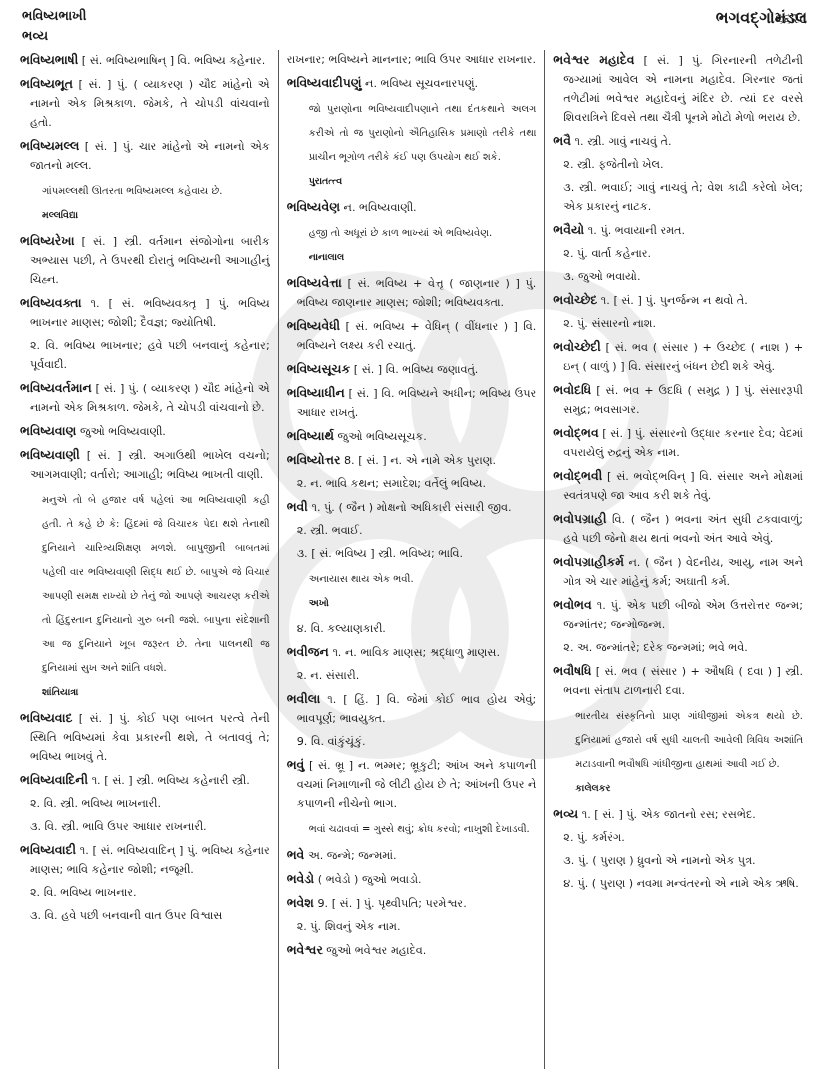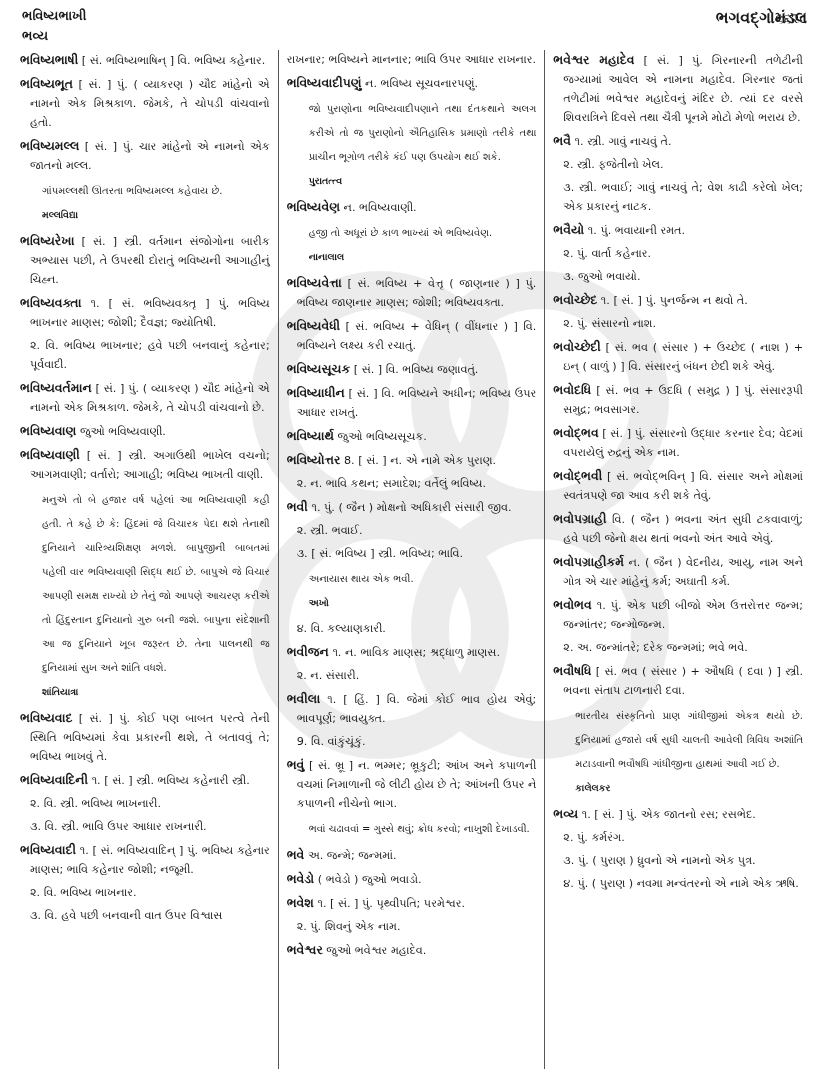--- a/index.html
+++ b/index.html
@@ -89,21 +89,21 @@
       <div class="quote"><span>અનાયાસ થાય એક ભવી.</span><span class="src">અખો</span></div>
       <div class="sense">૪. વિ. કલ્યાણકારી.</div>
       <div class="entry"><span class="head">ભવીજન</span> <span>૧. ન. ભાવિક માણસ; શ્રદ્ધાળુ માણસ.</span></div>
       <div class="sense">૨. ન. સંસારી.</div>
       <div class="entry"><span class="head">ભવીલા</span> <span>૧. [ હિં. ] વિ. જેમાં કોઈ ભાવ હોય એવું; ભાવપૂર્ણ; ભાવયુક્ત.</span></div>
       <div class="sense">9. વિ. વાંકુંચૂંકું.</div>
       <div class="entry"><span class="head">ભવું</span> <span>[ સં. ભ્રૂ ] ન. ભમ્મર; ભ્રૂકુટી; આંખ અને કપાળની વચમાં નિમાળાની જે લીટી હોય છે તે; આંખની ઉપર ને કપાળની નીચેનો ભાગ.</span></div>
       <div class="quote"><span>ભવાં ચઢાવવાં = ગુસ્સે થવું; ક્રોધ કરવો; નાખુશી દેખાડવી.</span></div>
       <div class="entry"><span class="head">ભવે</span> <span>અ. જન્મે; જન્મમાં.</span></div>
       <div class="entry"><span class="head">ભવેડો</span> <span>( ભવેડો ) જુઓ ભવાડો.</span></div>
-      <div class="entry"><span class="head">ભવેશ</span> <span>૧. [ સં. ] પું. પૃથ્વીપતિ; પરમેશ્વર.</span></div>
+      <div class="entry"><span class="head">ભવેશ</span> <span>9. [ સં. ] પું. પૃથ્વીપતિ; પરમેશ્વર.</span></div>
       <div class="sense">૨. પું. શિવનું એક નામ.</div>
       <div class="entry"><span class="head">ભવેશ્વર</span> <span>જુઓ ભવેશ્વર મહાદેવ.</span></div>
     </div>
   <div class="col">
       <div class="entry"><span class="head">ભવેશ્વર મહાદેવ</span> <span>[ સં. ] પું. ગિરનારની તળેટીની જગ્યામાં આવેલ એ નામના મહાદેવ. ગિરનાર જતાં તળેટીમાં ભવેશ્વર મહાદેવનું મંદિર છે. ત્યાં દર વરસે શિવરાત્રિને દિવસે તથા ચૈત્રી પૂનમે મોટો મેળો ભરાય છે.</span></div>
       <div class="entry"><span class="head">ભવૈ</span> <span>૧. સ્ત્રી. ગાવું નાચવું તે.</span></div>
       <div class="sense">૨. સ્ત્રી. ફજેતીનો ખેલ.</div>
       <div class="sense">૩. સ્ત્રી. ભવાઈ; ગાવું નાચવું તે; વેશ કાઢી કરેલો ખેલ; એક પ્રકારનું નાટક.</div>
       <div class="entry"><span class="head">ભવૈયો</span> <span>૧. પું. ભવાયાની રમત.</span></div>
       <div class="sense">૨. પું. વાર્તા કહેનાર.</div>

